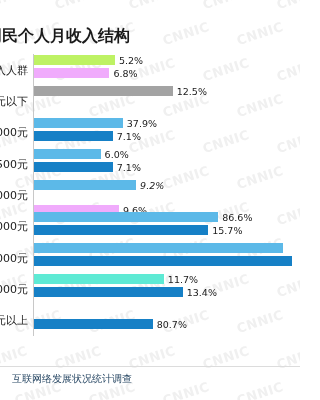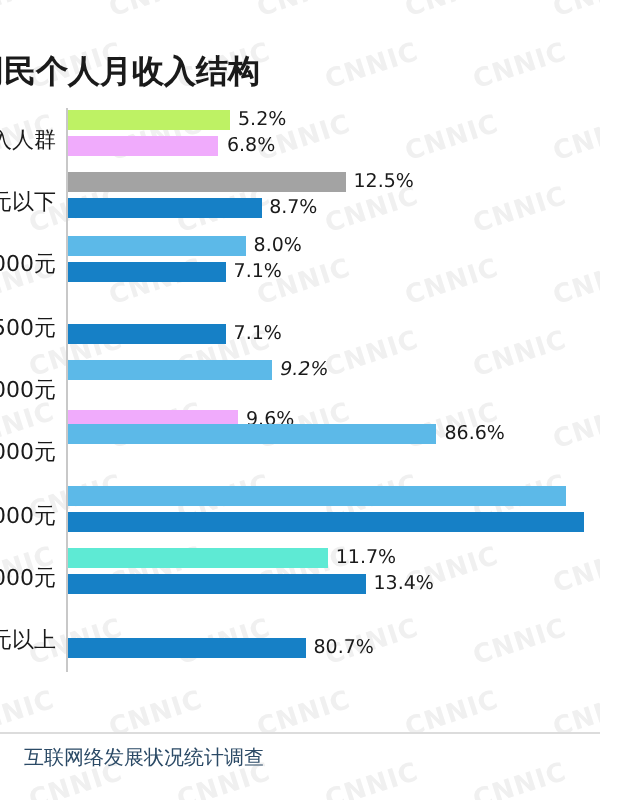--- a/index.html
+++ b/index.html
@@ -162,53 +162,56 @@
           </div>
           <div class="bar s1" style="width: 75.48px; background: #f0abfc;">
             <span class="bar-value">6.8%</span>
           </div>
         </div>
         <div class="cat-row" style="top: 31.3333px; height: 31.3333px;">
           <div class="cat-label">500元以下</div>
           <div class="bar s0" style="width: 138.75px; background: #a3a3a3;">
             <span class="bar-value">12.5%</span>
           </div>
-          <div class="bar s1" style="width: 96.57px; background: rgb(22, 128, 198);">
-            <span class="bar-value">8.7%</span>
-          </div>
         </div>
         <div class="cat-row" style="top: 62.6667px; height: 31.3333px;">
           <div class="cat-label">501-1000元</div>
           <div class="bar s0" style="width: 88.8px; background: rgb(92, 185, 232);">
-            <span class="bar-value">8.0%</span>
+            <span class="bar-value">37.9%</span>
           </div>
           <div class="bar s1" style="width: 78.81px; background: rgb(22, 128, 198);">
             <span class="bar-value">7.1%</span>
           </div>
         </div>
         <div class="cat-row" style="top: 94px; height: 31.3333px;">
           <div class="cat-label">1001-1500元</div>
+          <div class="bar s0" style="width: 66.6px; background: rgb(92, 185, 232);">
+            <span class="bar-value">6.0%</span>
+          </div>
           <div class="bar s1" style="width: 78.81px; background: rgb(22, 128, 198);">
             <span class="bar-value">7.1%</span>
           </div>
         </div>
         <div class="cat-row" style="top: 125.333px; height: 31.3333px;">
           <div class="cat-label">1501-2000元</div>
           <div class="bar s0" style="width: 102.12px; background: rgb(92, 185, 232); font-style: italic;">
             <span class="bar-value">9.2%</span>
           </div>
           <div class="bar s1" style="width: 85px; background: #f0abfc; margin-top: 12px;">
             <span class="bar-value">9.6%</span>
           </div>
         </div>
         <div class="cat-row" style="top: 156.667px; height: 31.3333px;">
           <div class="cat-label">2001-3000元</div>
           <div class="bar s0" style="width: 184.26px; background: rgb(92, 185, 232);">
             <span class="bar-value">86.6%</span>
           </div>
+          <div class="bar s1" style="width: 174.27px; background: rgb(22, 128, 198);">
+            <span class="bar-value">15.7%</span>
+          </div>
         </div>
         <div class="cat-row" style="top: 188px; height: 31.3333px;">
           <div class="cat-label">3001-5000元</div>
           <div class="bar s0" style="width: 248.64px; background: rgb(92, 185, 232);"></div>
           <div class="bar s1" style="width: 257.52px; background: rgb(22, 128, 198);"></div>
         </div>
         <div class="cat-row" style="top: 219.333px; height: 31.3333px;">
           <div class="cat-label">5001-8000元</div>
           <div class="bar s0" style="width: 129.87px; background: #5eead4;">
             <span class="bar-value">11.7%</span>

